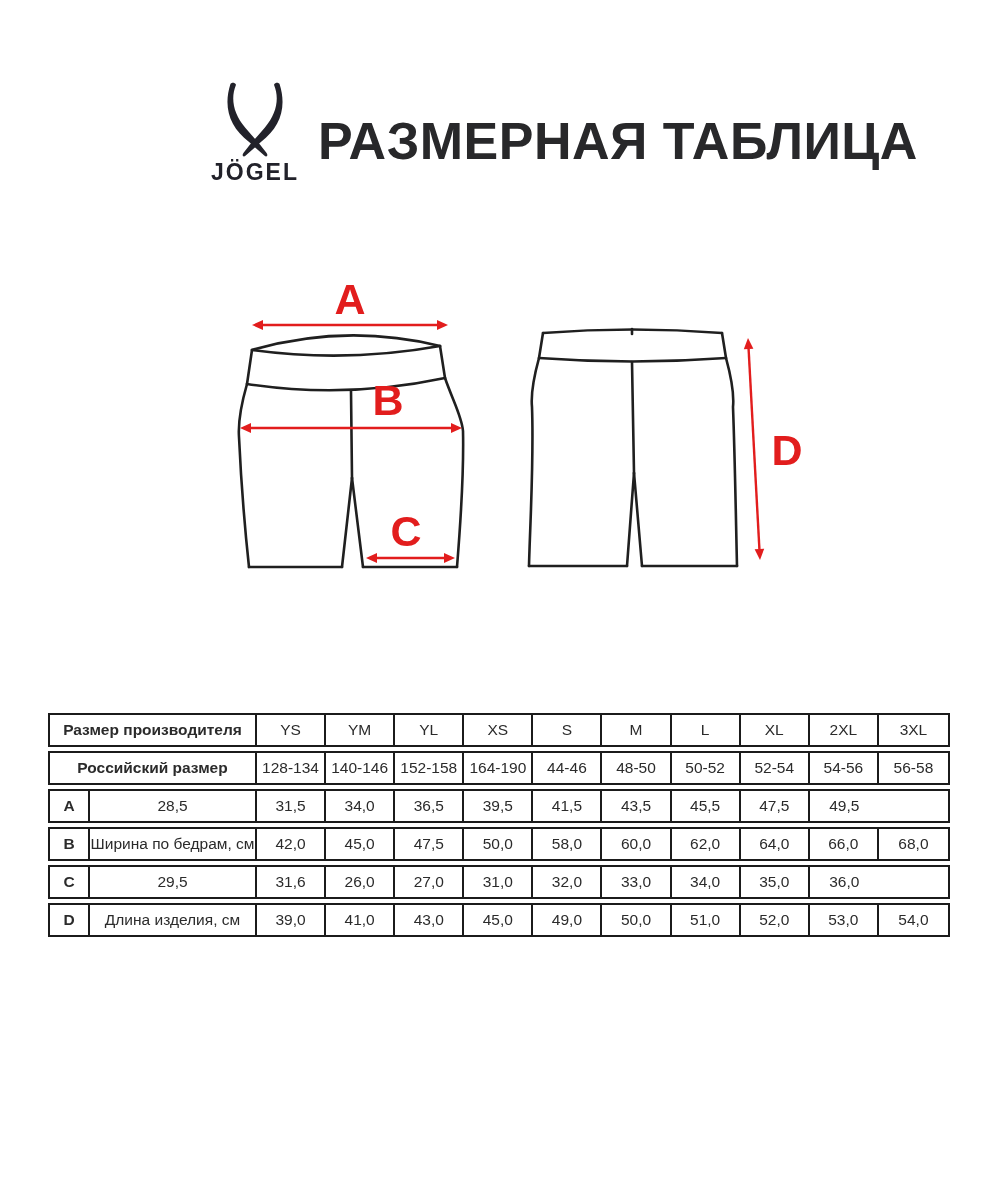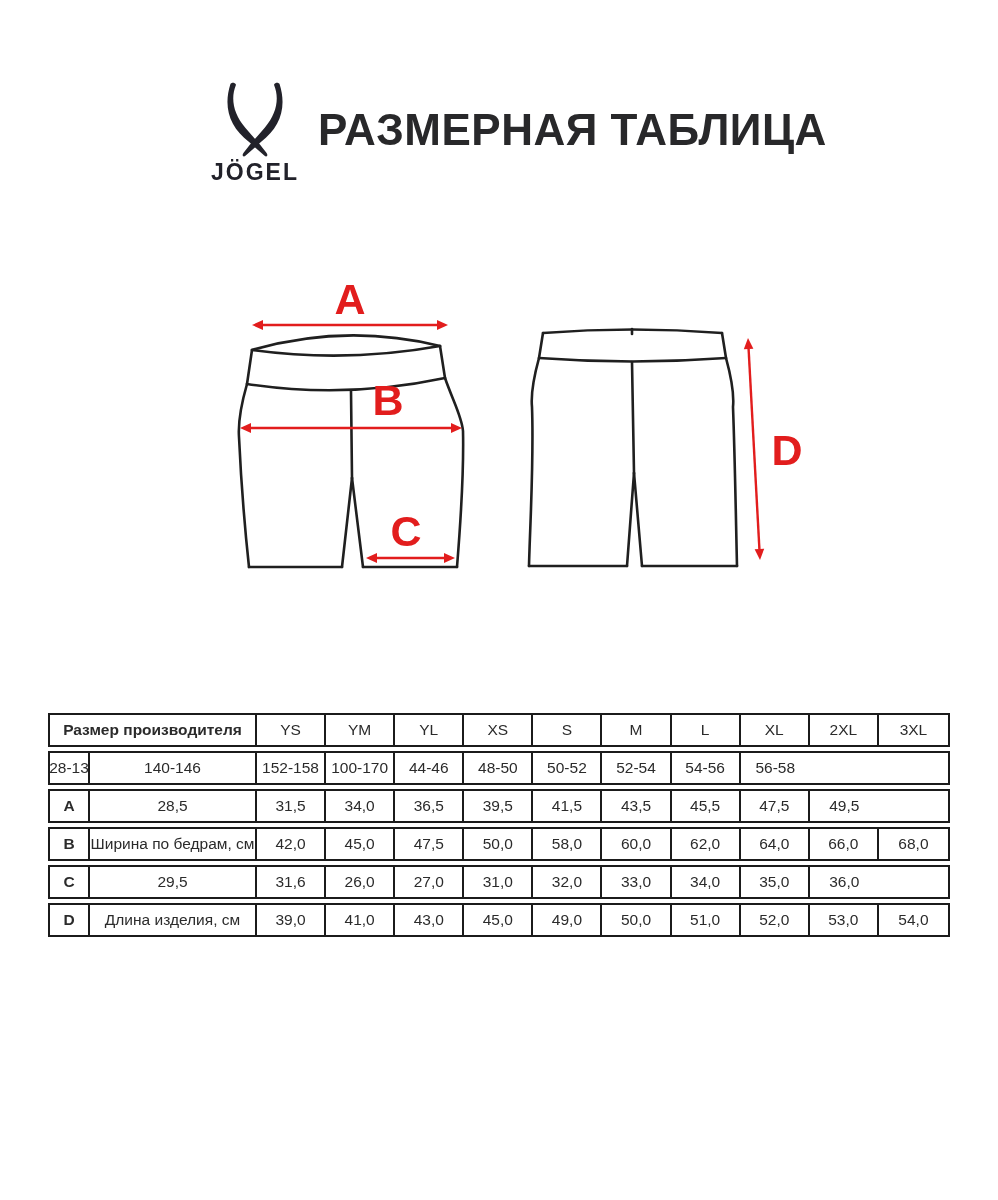--- a/index.html
+++ b/index.html
@@ -3,21 +3,21 @@
 <meta charset="utf-8">
 <style>
   html,body { margin:0; padding:0; background:#ffffff; }
   body { width:998px; height:1200px; font-family:"Liberation Sans", sans-serif; }
   .canvas { position:relative; width:998px; height:1200px; background:#fff; overflow:hidden; }
 
   
   .logo { position:absolute; left:203px; top:80px; width:104px; text-align:center; }
   .logo svg { width:76px; height:82px; display:block; margin:0 auto; }
   .logo-word { font-weight:700; font-size:23px; letter-spacing:2px; color:#22222a; margin-top:-3px; }
-  .title { position:absolute; left:318px; top:76px; font-size:44px; font-weight:700;
+  .title { position:absolute; left:318px; top:76px; font-size:52px; font-weight:700;
            color:#28282a; letter-spacing:0.5px; white-space:nowrap; }
 
   
   .diagram-svg { position:absolute; left:230px; top:265px; width:580px; height:335px; }
   .outline { fill:none; stroke:#1f1f1f; stroke-width:2.6; stroke-linejoin:round; stroke-linecap:round; }
   .red-line { fill:none; stroke:#e21d1d; stroke-width:2.4; }
   .red-fill { fill:#e21d1d; stroke:none; }
   .dim-label { fill:#e21d1d; font-weight:700; font-size:43px;
                font-family:"Liberation Sans", sans-serif; }
 
@@ -121,24 +121,25 @@
       <div class="cell">XS</div>
       <div class="cell">S</div>
       <div class="cell">M</div>
       <div class="cell">L</div>
       <div class="cell">XL</div>
       <div class="cell">2XL</div>
       <div class="cell">3XL</div>
     </div>
 
     <div class="t-row">
+      <div class="cell span2 bold">Российский размер</div>
       <div class="cell">128-134</div>
       <div class="cell">140-146</div>
       <div class="cell">152-158</div>
-      <div class="cell">100-170</div>
+      <div class="cell">164-190</div>
       <div class="cell">44-46</div>
       <div class="cell">48-50</div>
       <div class="cell">50-52</div>
       <div class="cell">52-54</div>
       <div class="cell">54-56</div>
       <div class="cell">56-58</div>
     </div>
 
     <div class="t-row">
       <div class="cell letter">A</div>

